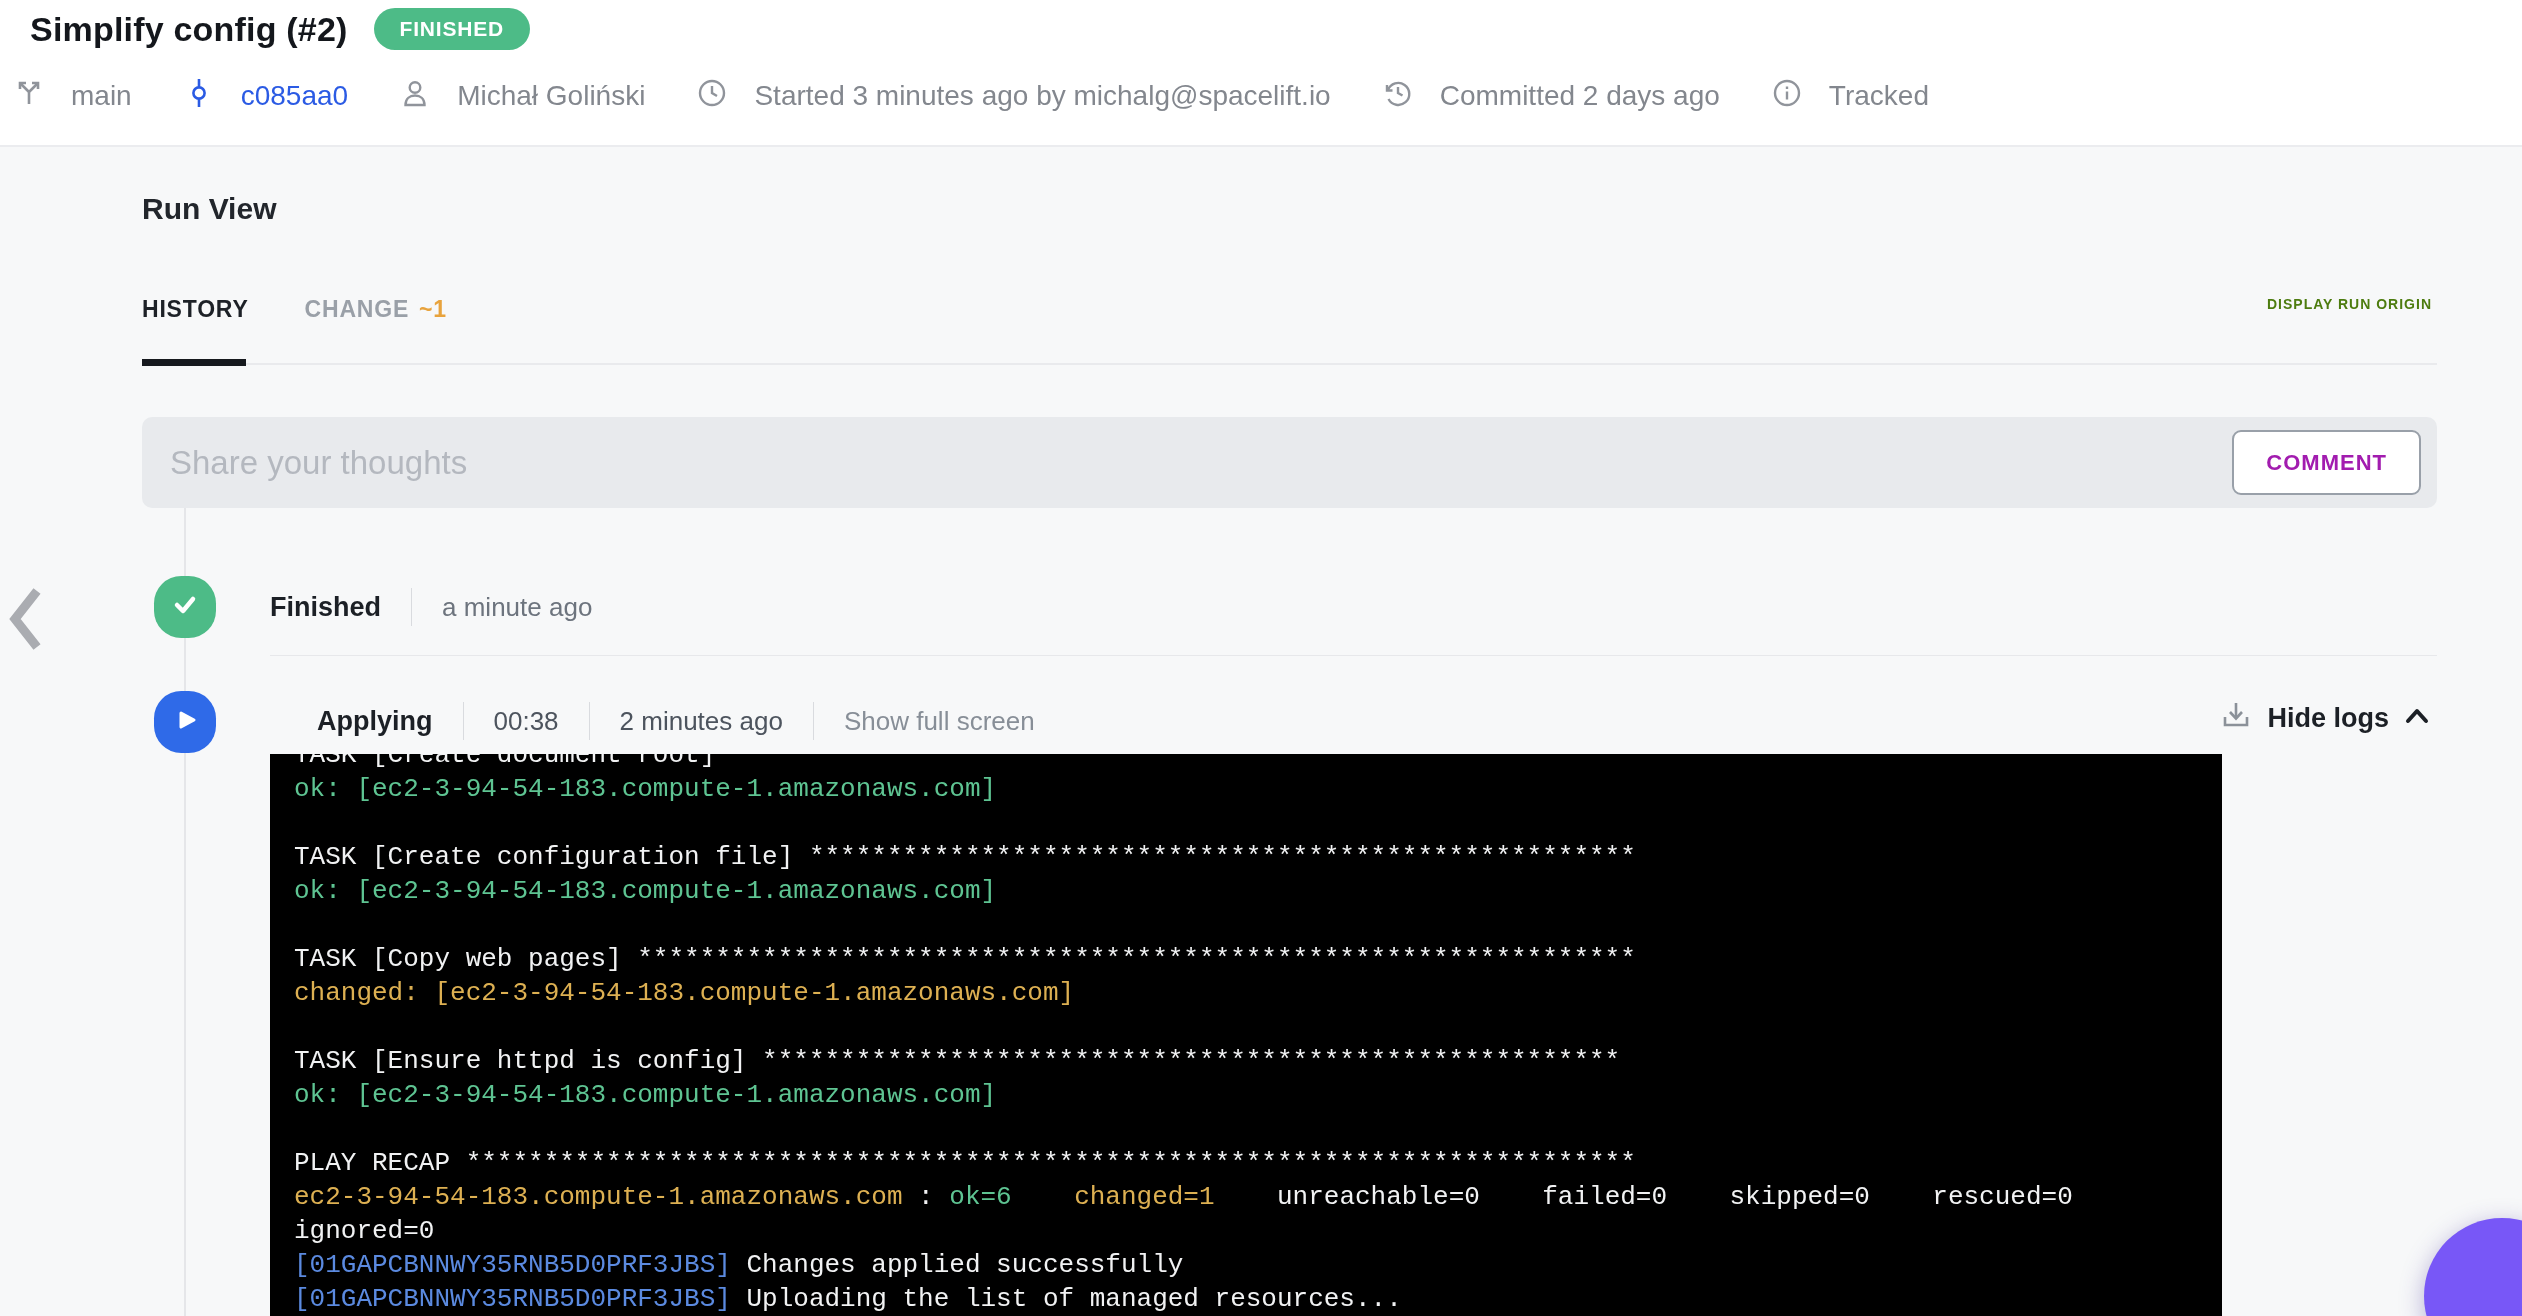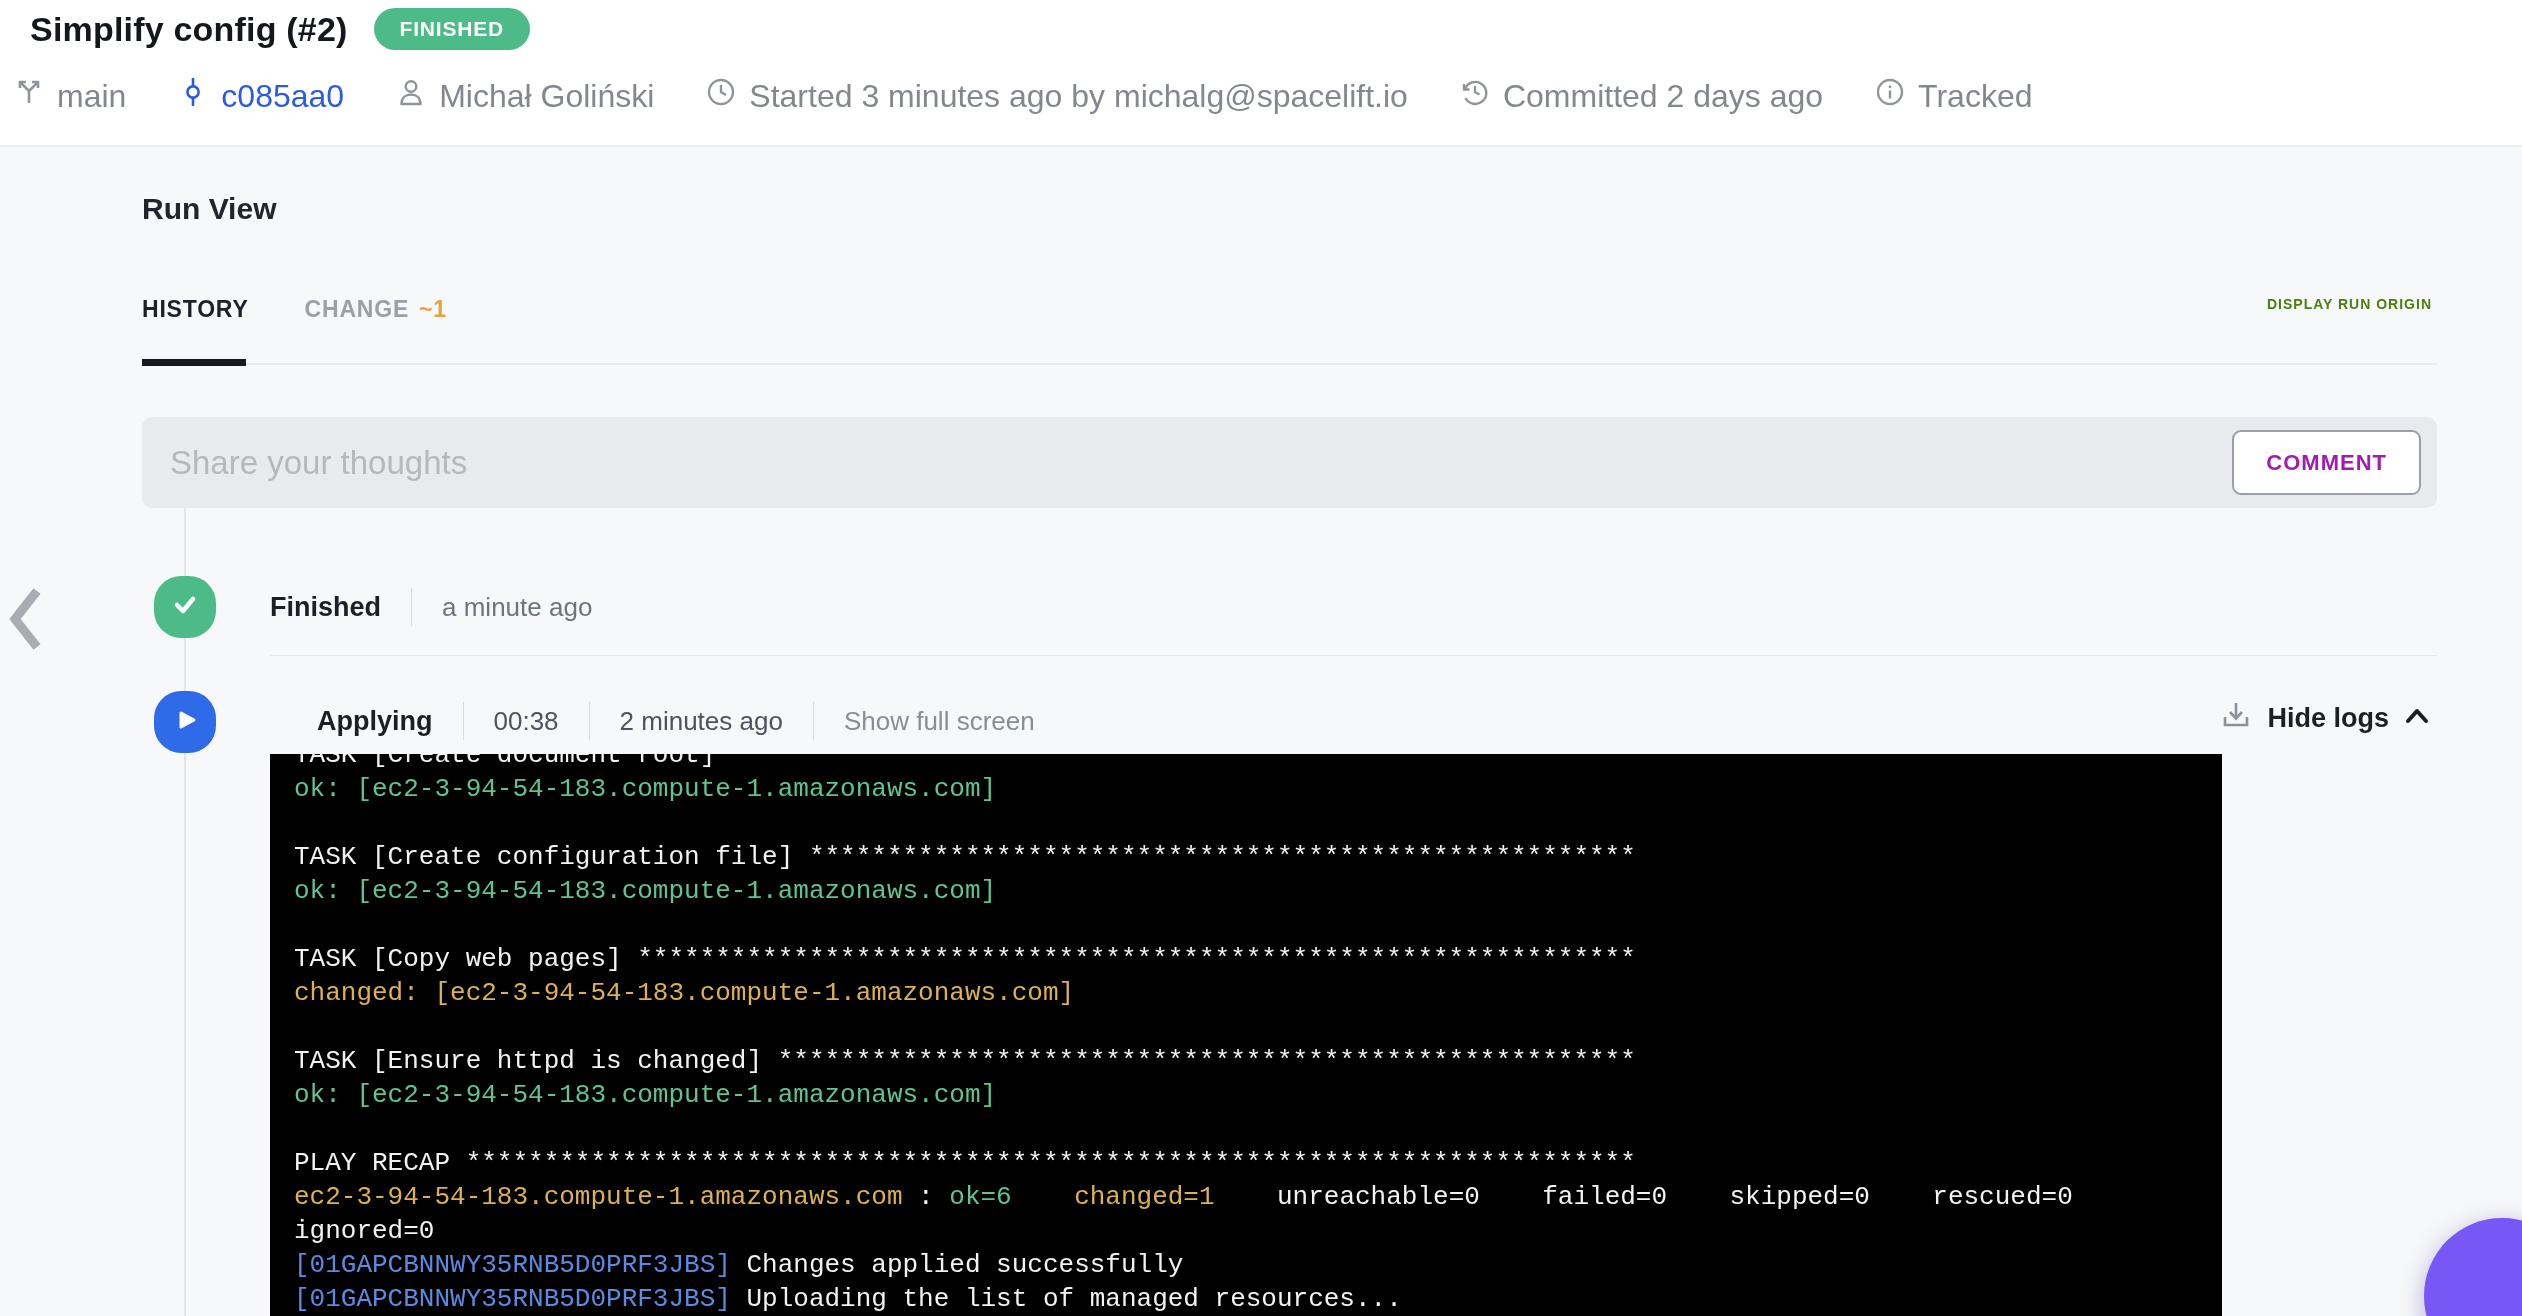--- a/index.html
+++ b/index.html
@@ -7,21 +7,21 @@
   #app { position:relative; width:2522px; height:1316px; background:#f7f8f9; overflow:hidden; }
 
   
   .header { position:absolute; left:0; top:0; width:2522px; height:147px; background:#ffffff; border-bottom:2px solid #ebecef; }
   .title-row { position:absolute; left:30px; top:8px; display:flex; align-items:center; }
   .page-title { font-size:34px; font-weight:700; color:#14171c; letter-spacing:.2px; }
   .status-badge { margin-left:26px; display:inline-flex; align-items:center; justify-content:center;
     background:#4dbb87; color:#fff; font-size:21px; font-weight:700; letter-spacing:.8px;
     padding:9px 26px; border-radius:28px; }
   .meta-row { position:absolute; left:14px; top:74px; display:flex; align-items:center; height:44px; }
-  .meta-item { display:flex; align-items:center; gap:13px; margin-right:52px; color:#83878e; font-size:32px;text-align:center; }
+  .meta-item { display:flex; align-items:center; gap:27px; margin-right:52px; color:#83878e; font-size:28px;text-align:center; }
   .meta-item svg { flex:0 0 auto; }
   .meta-item.commit { color:#2b5be4; }
   .meta-icon { color:#90949b; }
   .meta-item.commit .meta-icon { color:#2b5be4; }
 
   
   .run-view-title { position:absolute; left:142px; top:192px; font-size:30px; font-weight:600; color:#22262c; }
   .tabs { position:absolute; left:142px; top:296px; display:flex; gap:56px; }
   .tab { font-size:23px; font-weight:700; letter-spacing:.8px; display:flex; gap:10px; cursor:default; }
   .tab.active { color:#1d2127; }
@@ -230,21 +230,21 @@
     <div class="term-inner">
         <div class="tline"><span class="s-plain">TASK [Create document root] **********************************************************</span></div>
         <div class="tline"><span class="s-ok">ok: [ec2-3-94-54-183.compute-1.amazonaws.com]</span></div>
         <div class="tline">&nbsp;</div>
         <div class="tline"><span class="s-plain">TASK [Create configuration file] *****************************************************</span></div>
         <div class="tline"><span class="s-ok">ok: [ec2-3-94-54-183.compute-1.amazonaws.com]</span></div>
         <div class="tline">&nbsp;</div>
         <div class="tline"><span class="s-plain">TASK [Copy web pages] ****************************************************************</span></div>
         <div class="tline"><span class="s-changed">changed: [ec2-3-94-54-183.compute-1.amazonaws.com]</span></div>
         <div class="tline">&nbsp;</div>
-        <div class="tline"><span class="s-plain">TASK [Ensure httpd is changed] *******************************************************</span></div>
+        <div class="tline"><span class="s-plain">TASK [Ensure httpd is config] *******************************************************</span></div>
         <div class="tline"><span class="s-ok">ok: [ec2-3-94-54-183.compute-1.amazonaws.com]</span></div>
         <div class="tline">&nbsp;</div>
         <div class="tline"><span class="s-plain">PLAY RECAP ***************************************************************************</span></div>
         <div class="tline"><span class="s-changed">ec2-3-94-54-183.compute-1.amazonaws.com</span><span class="s-plain"> : </span><span class="s-ok">ok=6</span><span class="s-plain">    </span><span class="s-changed">changed=1</span><span class="s-plain">    unreachable=0    failed=0    skipped=0    rescued=0</span></div>
         <div class="tline"><span class="s-plain">ignored=0</span></div>
         <div class="tline"><span class="s-id">[01GAPCBNNWY35RNB5D0PRF3JBS]</span><span class="s-plain"> Changes applied successfully</span></div>
         <div class="tline"><span class="s-id">[01GAPCBNNWY35RNB5D0PRF3JBS]</span><span class="s-plain"> Uploading the list of managed resources...</span></div>
       </div>
   </div>
 

